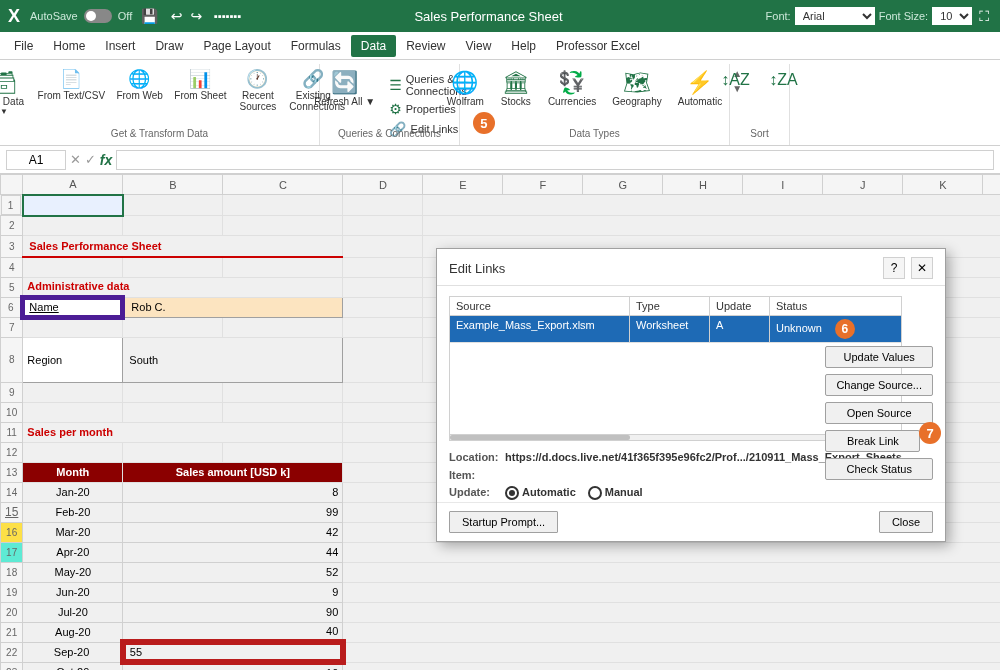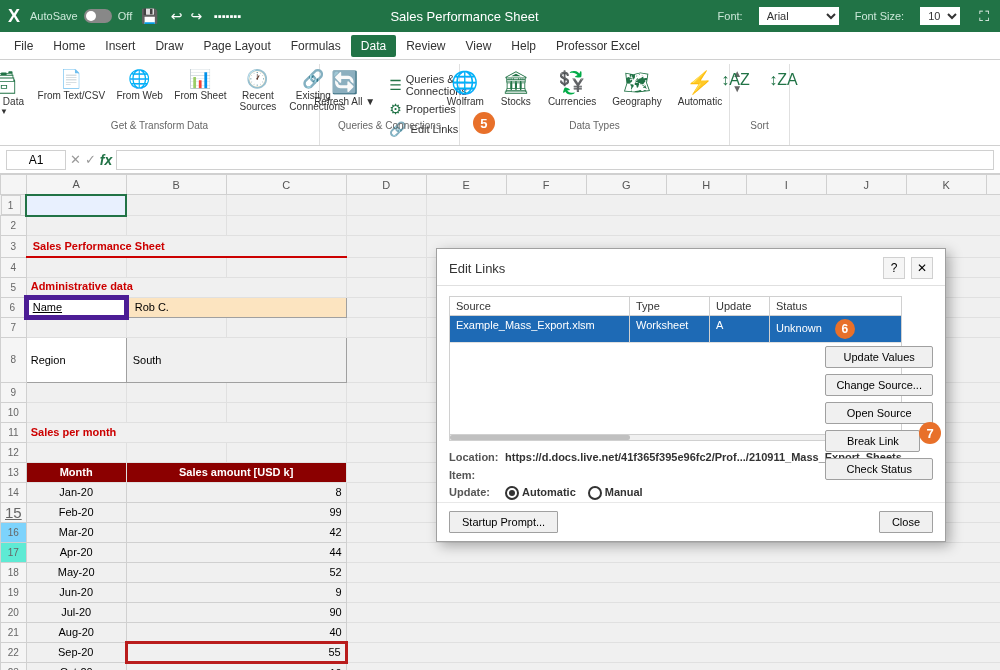--- a/index.html
+++ b/index.html
@@ -10,21 +10,21 @@
       background: #217346;
       color: white;
       height: 32px;
       display: flex;
       align-items: center;
       padding: 0 8px;
       font-size: 12px;
     }
     .titlebar-left { display: flex; align-items: center; gap: 6px; }
     .titlebar-center { flex: 1; text-align: center; font-size: 13px; }
-    .titlebar-right { display: flex; align-items: center; gap: 16px; padding-left: 33px; }
+    .titlebar-right { display: flex; align-items: center; gap: 4px; padding-left: 33px; }
     .autosave-label { font-size: 11px; color: #cce8d9; }
     .toggle-off { background: #888; border-radius: 8px; width: 28px; height: 14px; display: inline-block; position: relative; }
     .toggle-off::after { content: ''; position: absolute; left: 2px; top: 2px; width: 10px; height: 10px; background: white; border-radius: 50%; }
     .tb-icon { color: white; font-size: 14px; cursor: pointer; padding: 2px 3px; }
     .undo-redo { display: flex; gap: 2px; }
     .font-selector { background: white; color: #333; border: none; padding: 2px 4px; font-size: 11px; width: 80px; }
     .fontsize-selector { background: white; color: #333; border: none; padding: 2px 4px; font-size: 11px; width: 40px; }
 
     
     .menubar {
@@ -57,21 +57,21 @@
       flex-direction: column;
       align-items: center;
       padding: 0 8px;
       border-right: 1px solid #e0e0e0;
       position: relative;
     }
     .ribbon-group-title {
       font-size: 10px;
       color: #666;
       position: absolute;
-      bottom: 14px;
+      bottom: 6px;
       white-space: nowrap;
     }
     .ribbon-buttons {
       display: flex;
       align-items: flex-start;
       gap: 4px;
       padding-top: 4px;
       padding-bottom: 20px;
     }
     .ribbon-btn {
@@ -638,27 +638,27 @@
           <td colspan="10"></td>
         </tr>
 
         <tr>
           <td style="background:#f5f5f5; text-align:center; border:1px solid #d0d0d0; font-size:10px; color:#666;">14</td>
           <td style="text-align:center; border:1px solid #d0d0d0;">Jan-20</td>
           <td style="text-align:right; border:1px solid #d0d0d0;" colspan="2">8</td>
           <td colspan="10"></td>
         </tr>
         <tr>
-          <td style="background:#f5f5f5; text-align:center; border:1px solid #d0d0d0; font-size:15px; color:#666;text-decoration:underline;">15</td>
+          <td style="background:#f5f5f5; text-align:center; border:1px solid #d0d0d0; font-size:12px; color:#666;text-decoration:underline;">15</td>
           <td style="text-align:center; border:1px solid #d0d0d0;">Feb-20</td>
           <td style="text-align:right; border:1px solid #d0d0d0;" colspan="2">99</td>
           <td colspan="10"></td>
         </tr>
         <tr>
-          <td style="background:#7dd3fc; text-align:center; border:1px solid #d0d0d0; font-size:10px; color:#666;">16</td>
+          <td style="background:#fde047; text-align:center; border:1px solid #d0d0d0; font-size:10px; color:#666;">16</td>
           <td style="text-align:center; border:1px solid #d0d0d0;">Mar-20</td>
           <td style="text-align:right; border:1px solid #d0d0d0;" colspan="2">42</td>
           <td colspan="10"></td>
         </tr>
         <tr>
           <td style="background:#5eead4; text-align:center; border:1px solid #d0d0d0; font-size:10px; color:#666;">17</td>
           <td style="text-align:center; border:1px solid #d0d0d0;">Apr-20</td>
           <td style="text-align:right; border:1px solid #d0d0d0;" colspan="2">44</td>
           <td colspan="10"></td>
         </tr>
@@ -682,21 +682,21 @@
         </tr>
         <tr>
           <td style="background:#f5f5f5; text-align:center; border:1px solid #d0d0d0; font-size:10px; color:#666;">21</td>
           <td style="text-align:center; border:1px solid #d0d0d0;">Aug-20</td>
           <td style="text-align:right; border:1px solid #d0d0d0;" colspan="2">40</td>
           <td colspan="10"></td>
         </tr>
         <tr>
           <td style="background:#f5f5f5; text-align:center; border:1px solid #d0d0d0; font-size:10px; color:#666;">22</td>
           <td style="text-align:center; border:1px solid #d0d0d0;">Sep-20</td>
-          <td style="text-align:right; border:3px solid #b91c1c;" colspan="2">55</td>
+          <td style="text-align:left; border:6px solid #b91c1c;" colspan="2">55</td>
           <td colspan="10"></td>
         </tr>
         <tr>
           <td style="background:#f5f5f5; text-align:center; border:1px solid #d0d0d0; font-size:10px; color:#666;">23</td>
           <td style="text-align:center; border:1px solid #d0d0d0;">Oct-20</td>
           <td style="text-align:right; border:1px solid #d0d0d0;" colspan="2">10</td>
           <td colspan="10"></td>
         </tr>
         <tr>
           <td style="background:#f5f5f5; text-align:center; border:1px solid #d0d0d0; font-size:10px; color:#666;">24</td>

